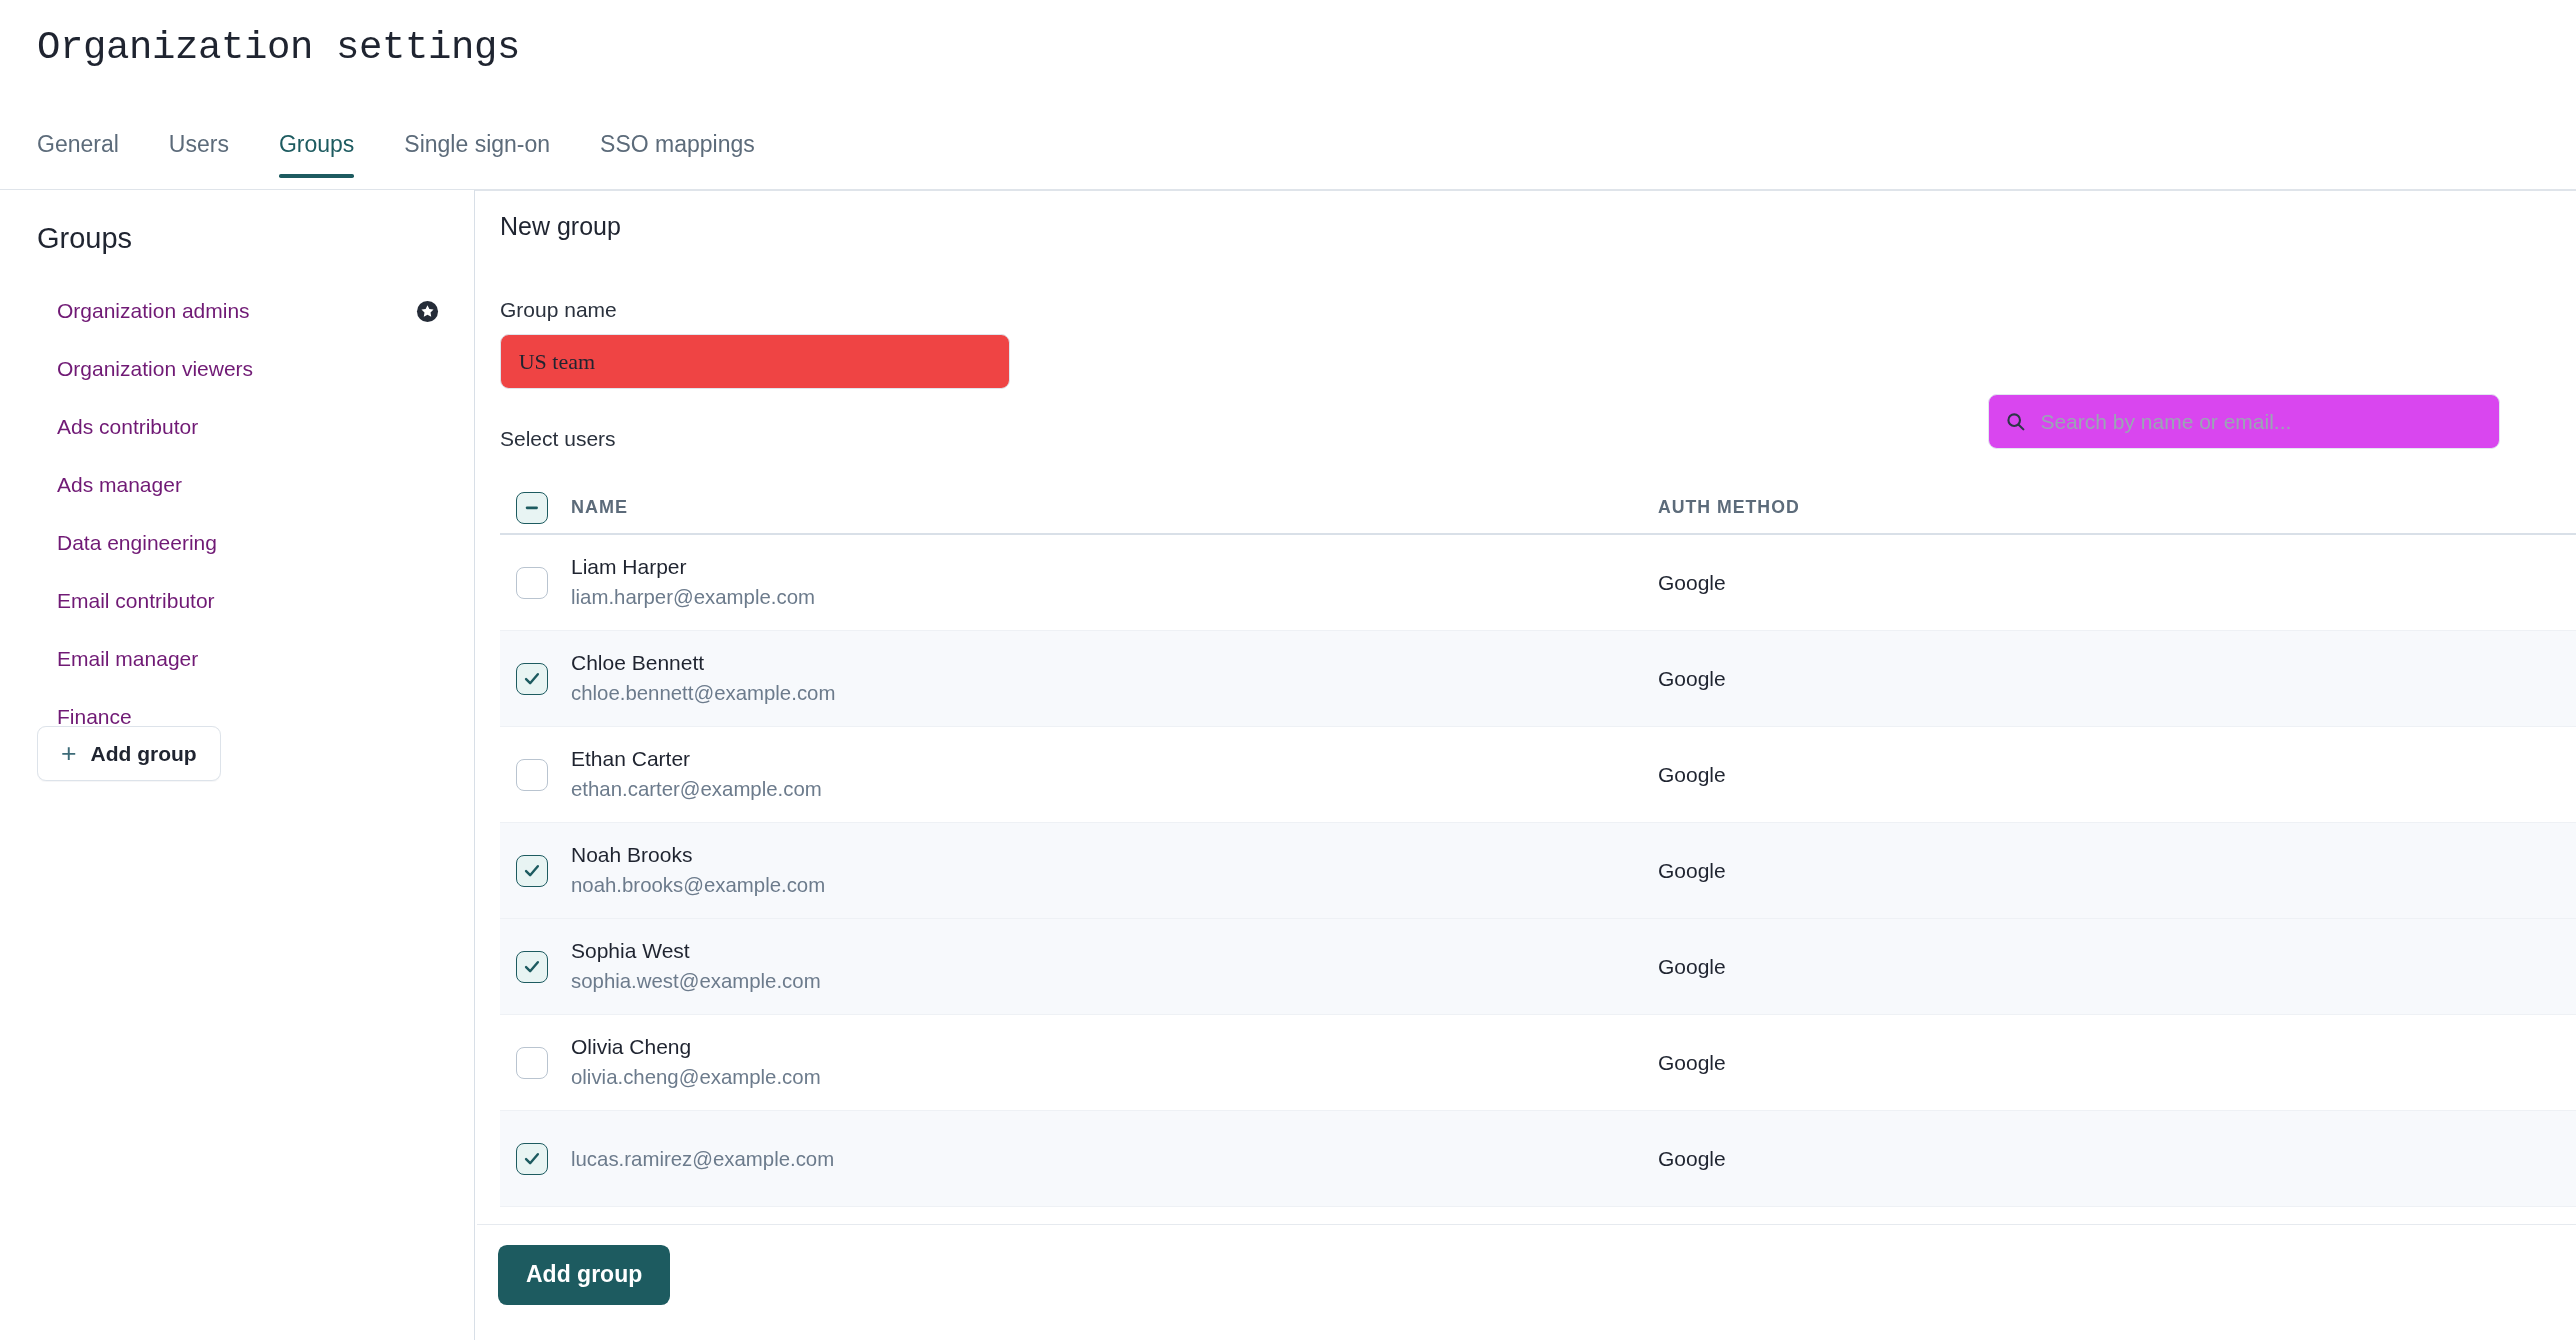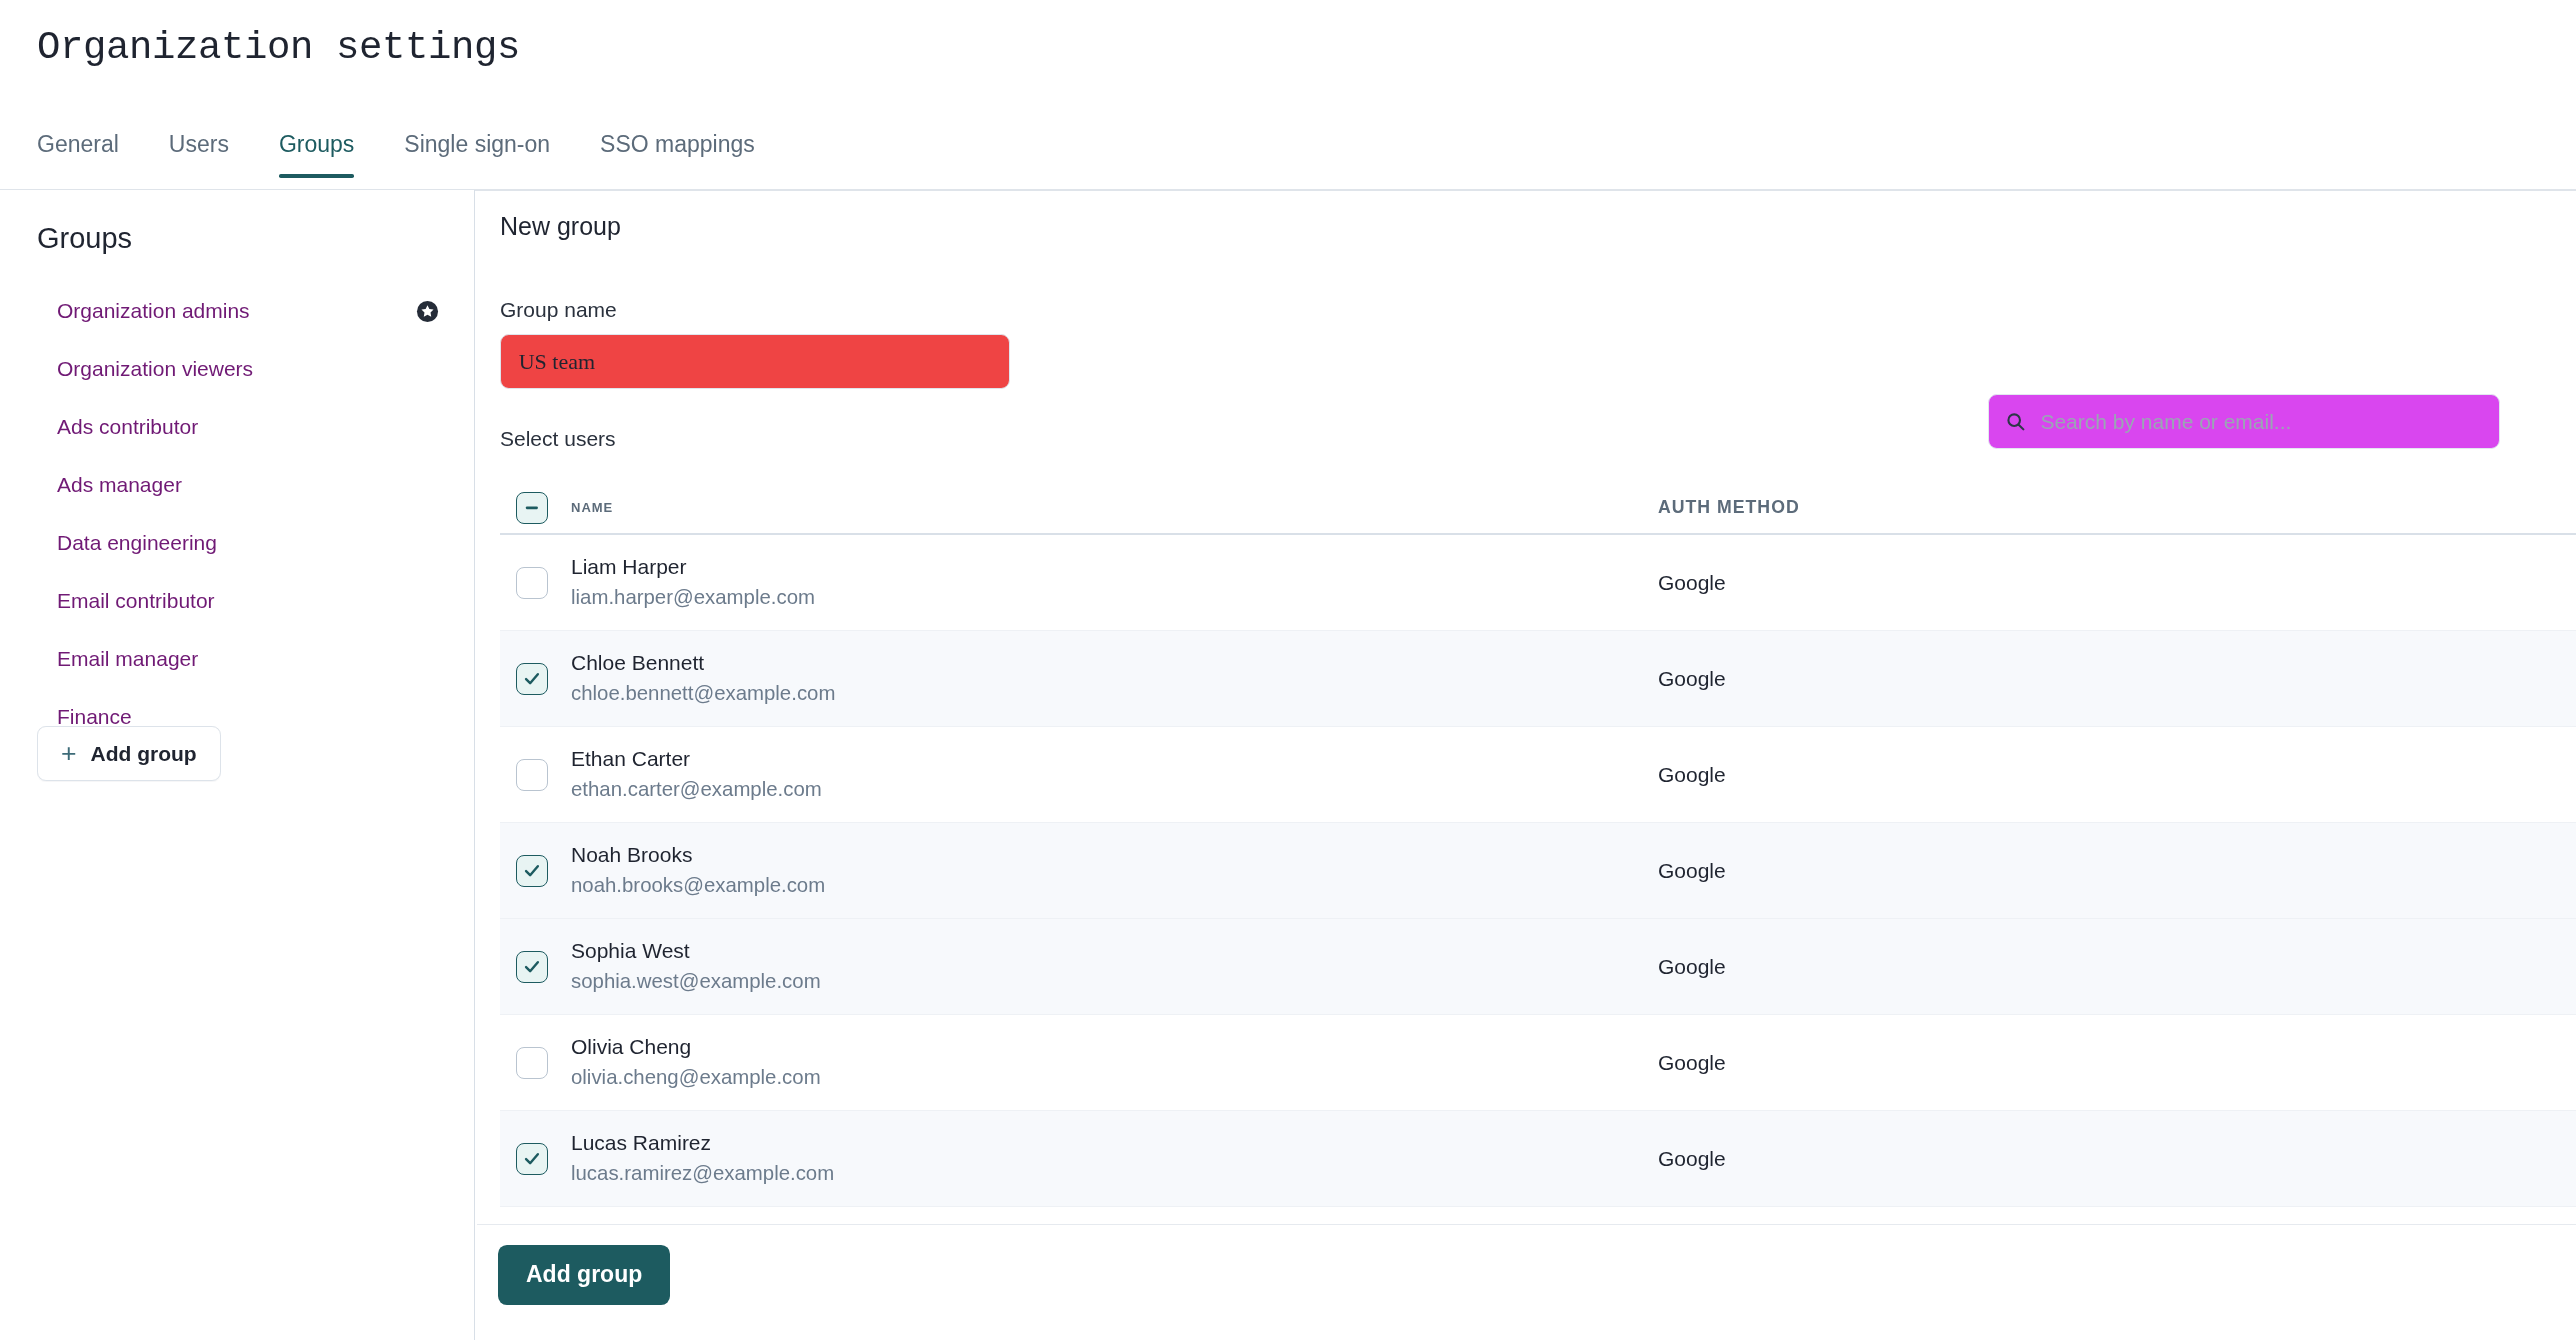--- a/index.html
+++ b/index.html
@@ -98,21 +98,21 @@
   }
   .search-input::placeholder { color: #9aa6b4; }
 
   
   .table { position: absolute; left: 23px; top: 292px; width: 2079px; }
   .thead {
     display: flex; align-items: center; height: 53px;
     border-bottom: 2.7px solid #d9e0e8;
   }
   .th-check { width: 71px; display: flex; align-items: center; padding-left: 16px; }
-  .th-name { width: 1087px; font-size: 13px; letter-spacing: 1px; color: #5c6b7a; font-weight: bold; }
+  .th-name { width: 1087px; font-size: 18px; letter-spacing: 1px; color: #5c6b7a; font-weight: bold; }
   .th-auth { flex: 1; font-size: 17.7px; letter-spacing: 1px; color: #5c6b7a; font-weight: bold; }
 
   .trow {
     display: flex; align-items: center; height: 96px;
     border-bottom: 1.8px solid #eef1f5;
     background: #ffffff; cursor: pointer;
   }
   .trow.selected { background: #f7f9fc; }
   .td-check { width: 71px; display: flex; align-items: center; padding-left: 16px; }
   .td-name { width: 1087px; padding-right: 17.7px; }
@@ -305,21 +305,20 @@
           </div>
           <div class="trow selected">
             <div class="td-check">
               <span class="cbox checked">
                 <svg viewBox="0 0 24 24" width="19.5" height="19.5" fill="none" stroke="#1d5b60" stroke-width="3" stroke-linecap="round" stroke-linejoin="round">
                   <polyline points="5,12.5 10,17.5 19.5,6.5"></polyline>
                 </svg>
               </span>
             </div>
             <div class="td-name">
-              <div class="user-name">Lucas Ramirez</div>
               <div class="user-email">lucas.ramirez@example.com</div>
             </div>
             <div class="td-auth">Google</div>
           </div>
         </div>
     </div>
   </div>
 
   <div class="footer">
     <button class="submit-btn">Add group</button>

